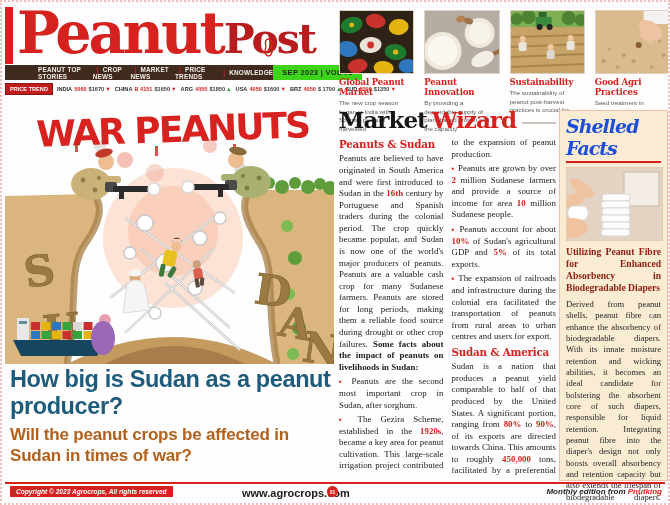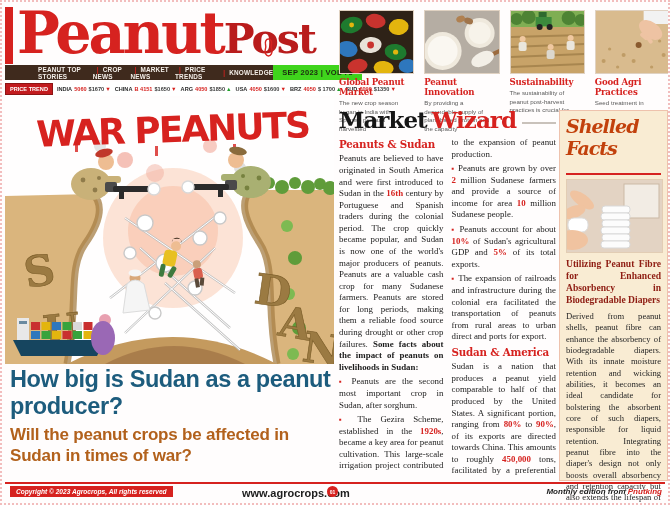--- a/index.html
+++ b/index.html
@@ -64,22 +64,22 @@
   .blk{margin:0 0 3px 0;}
   .blk.heading{font-family:"DejaVu Serif",serif;color:#d6221f;font-weight:bold;font-size:10.3px;
                text-align:left;margin:1px 0 2px;letter-spacing:-.2px;}
   .blk.bullet::before{content:"▪ ";color:#d6221f;font-size:8px;}
   .a-body .red{color:#d6221f;font-weight:bold;}
   .a-body .bold{font-weight:bold;}
 
   
   .facts{position:absolute;left:557px;top:108px;width:109px;height:371px;background:#f9ecd3;
          border:1px solid #eec2ad;box-sizing:border-box;padding:4px 6px;}
-  .facts-title{font-family:"DejaVu Serif",serif;font-style:italic;font-weight:bold;color:#c2410c;
-               font-size:19px;letter-spacing:-1px;border-bottom:2px solid #d6221f;padding-bottom:14px;}
+  .facts-title{font-family:"DejaVu Serif",serif;font-style:italic;font-weight:bold;color:#1d4ed8;
+               font-size:19px;letter-spacing:-1px;border-bottom:2px solid #d6221f;padding-bottom:2px;}
   .facts-img{display:block;width:100%;height:72px;margin-top:4px;border:1px solid #e2cdb4;}
   .facts-heading{font-family:"Liberation Serif",serif;font-weight:bold;color:#8e1c12;font-size:9.6px;
                  line-height:1.25;margin-top:5px;text-align:justify;}
   .facts-body{font-family:"Liberation Serif",serif;color:#262626;font-size:8.6px;line-height:1.32;
               margin-top:5px;text-align:justify;}
 
   
   .footer-line{position:absolute;left:3px;top:480px;width:660px;height:2px;background:#d6221f;}
   .copyright{position:absolute;left:8px;top:484px;background:#d6221f;color:#fff;
              font-size:6.6px;font-weight:bold;font-style:italic;padding:2px 6px;}
@@ -371,21 +371,21 @@
       <span class="t-red">Wizard</span>
       <span class="title-rule"></span>
     </div>
     <div class="a-body">
       <div class="blk heading"><span>Peanuts &amp; Sudan</span></div>
       <div class="blk p"><span>Peanuts are believed to have originated in South America and were first introduced to Sudan in the </span><span class="red">16th</span><span> century by Portuguese and Spanish traders during the colonial period. The crop quickly became popular, and Sudan is now one of the world's major producers of peanuts. Peanuts are a valuable cash crop for many Sudanese farmers. Peanuts are stored for long periods, making them a reliable food source during drought or other crop failures. </span><span class="bold">Some facts about the impact of peanuts on livelihoods in Sudan:</span></div>
       <div class="blk bullet"><span>Peanuts are the second most important crop in Sudan, after sorghum.</span></div>
       <div class="blk bullet"><span>The Gezira Scheme, established in the </span><span class="red">1920s</span><span>, became a key area for peanut cultivation. This large-scale irrigation project contributed to the expansion of peanut production.</span></div>
       <div class="blk bullet"><span>Peanuts are grown by over </span><span class="red">2</span><span> million Sudanese farmers and provide a source of income for area </span><span class="red">10</span><span> million Sudanese people.</span></div>
       <div class="blk bullet"><span>Peanuts account for about </span><span class="red">10%</span><span> of Sudan's agricultural GDP and </span><span class="red">5%</span><span> of its total exports.</span></div>
-      <div class="blk bullet"><span>The expansion of railroads and infrastructure during the colonial era facilitated the transportation of peanuts from rural areas to urban direct and ports for export.</span></div>
+      <div class="blk bullet"><span>The expansion of railroads and infrastructure during the colonial era facilitated the transportation of peanuts from rural areas to urban centres and users for export.</span></div>
       <div class="blk heading"><span>Sudan &amp; America</span></div>
       <div class="blk p"><span>Sudan is a nation that produces a peanut yield comparable to half of that produced by the United States. A significant portion, ranging from </span><span class="red">80%</span><span> to </span><span class="red">90%</span><span>, of its exports are directed towards China. This amounts to roughly </span><span class="red">450,000</span><span> tons, facilitated by a preferential tax system in China. A reduction in Sudan's peanut production could potentially lead to strain on other countries with similar tax incentives, such as Senegal. Senegal, a preferred peanut supplier to China, shares a parallel role with Sudan. Additionally, there's a possibility that China might seek to establish direct supply links with other countries like Nigeria, akin to its recent engagement with Brazil. The potential scarcity of peanut supply might exert pressure not only on Senegal, but also on India, Brazil, and the United States, impacting their respective farmer stocks. The scarcity of peanuts created by the Sudan war will pressure Senegal, Brazil, India and the US. Hope they get out of this war soon. Godspeed Sudan.</span></div>
     </div>
   </div>
 
   <aside class="facts">
     <div class="facts-title">Shelled Facts</div>
     <svg class="facts-img" viewBox="0 0 97 72" preserveAspectRatio="xMidYMid slice">
       <rect width="97" height="72" fill="#e3d3c3"></rect>
       <rect x="58" y="4" width="35" height="34" fill="#f2ece4" stroke="#cbb9a5"></rect>

